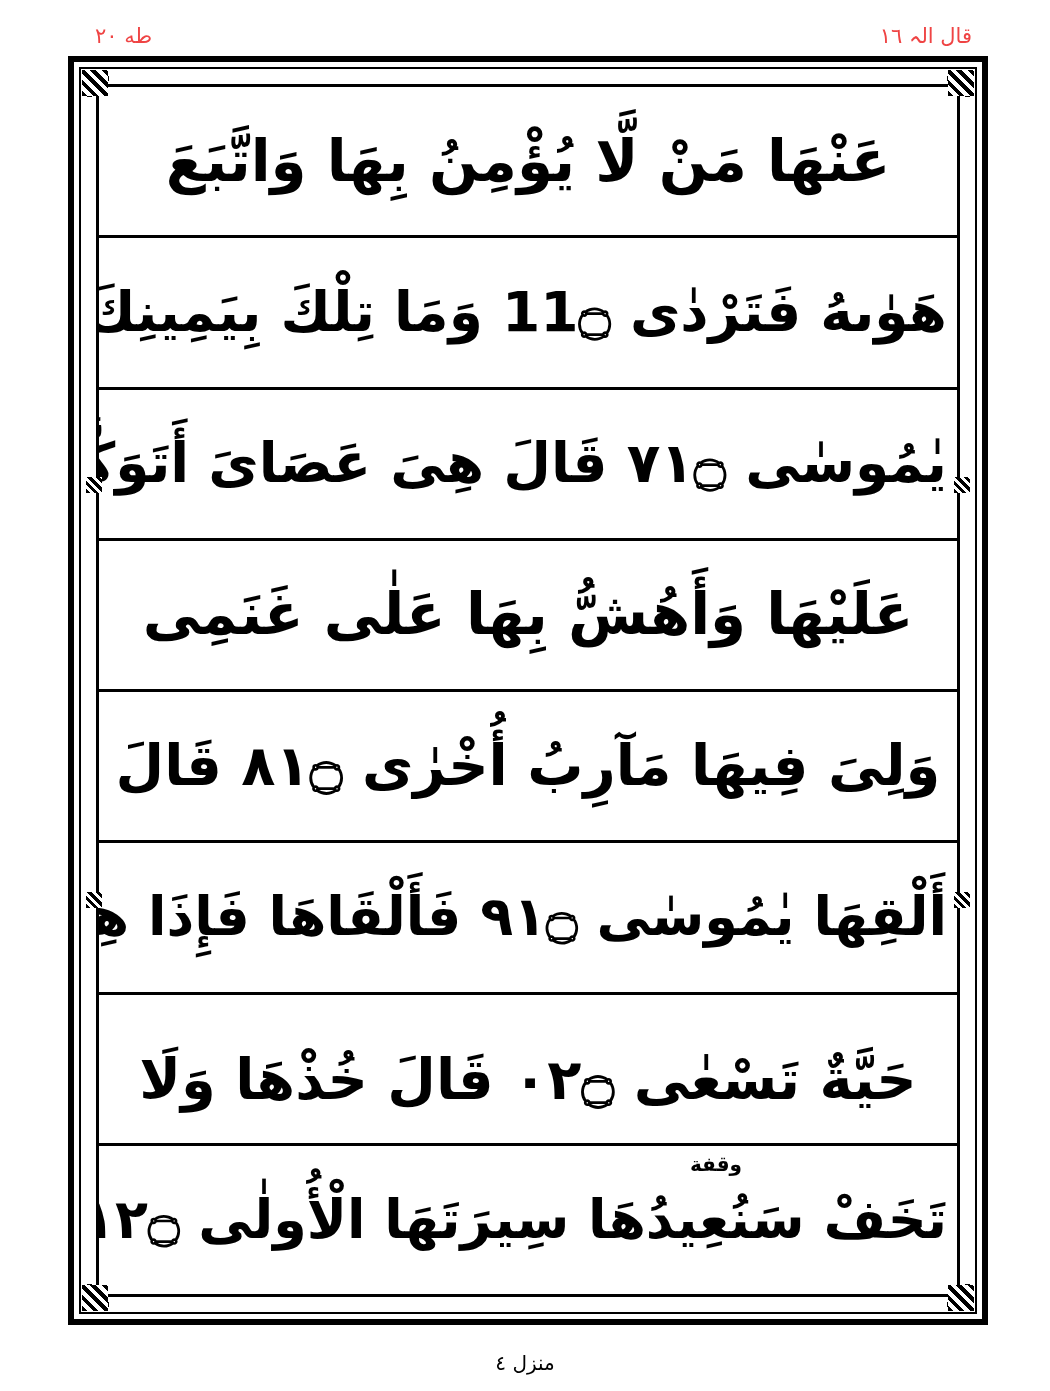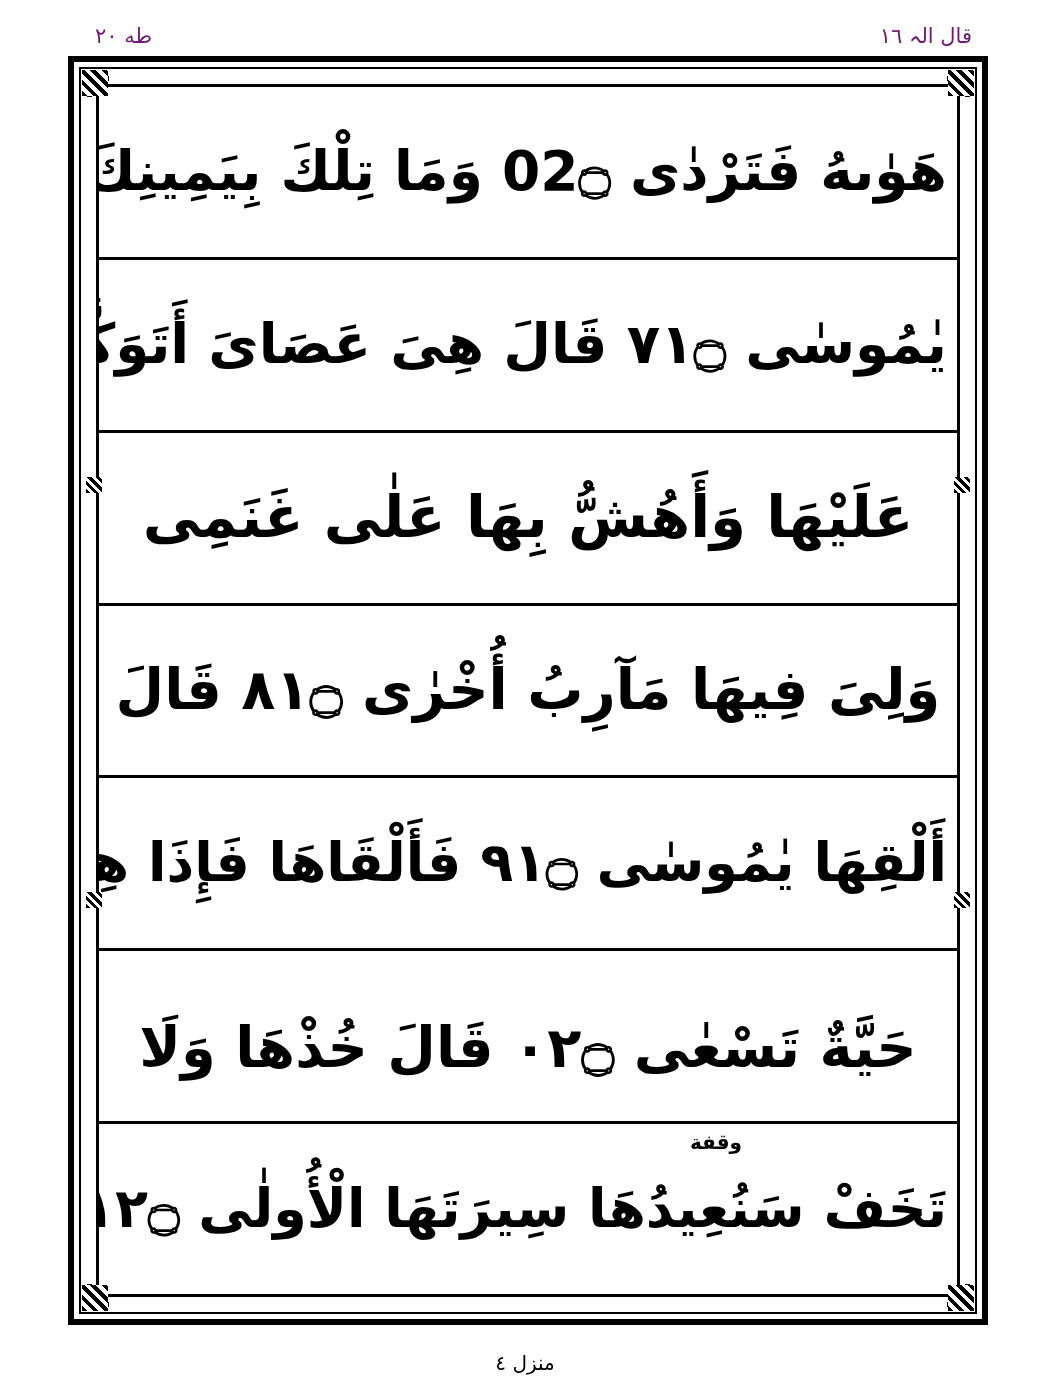--- a/index.html
+++ b/index.html
@@ -32,21 +32,21 @@
   }
   .header .hdr-left,
   .header .hdr-right,
   .header .hdr-center {
     position: absolute;
     top: 24px;
     font-family: "DejaVu Sans", sans-serif;
     font-size: 21px;
     direction: rtl;
     white-space: nowrap;
-    color: #701a75;
+    color: #ef4444;
   }
   .header .hdr-right {
     right: 78px;
     text-align: center;
   }
   .header .hdr-left {
     left: 95px;
     text-align: left;
     letter-spacing: 1px;
   }
@@ -209,23 +209,26 @@
     <div class="corner br"></div>
 
     <div class="side-orn l1"></div>
     <div class="side-orn l2"></div>
     <div class="side-orn r1"></div>
     <div class="side-orn r2"></div>
 
     <div class="frame-inner">
       <div class="lines">
 
+        <div class="aline sz1">
+          <div class="atext">عَنْهَا مَنْ لَّا يُؤْمِنُ بِهَا وَاتَّبَعَ</div>
+        </div>
 
         <div class="aline sz2">
-          <div class="atext">هَوٰىهُ فَتَرْدٰى ۝20 وَمَا تِلْكَ بِيَمِينِكَ</div>
+          <div class="atext">هَوٰىهُ فَتَرْدٰى ۝11 وَمَا تِلْكَ بِيَمِينِكَ</div>
         </div>
 
         <div class="aline sz3">
           <div class="atext">يٰمُوسٰى ۝١٧ قَالَ هِىَ عَصَاىَ أَتَوَكَّؤُا</div>
         </div>
 
         <div class="aline sz4">
           <div class="atext">عَلَيْهَا وَأَهُشُّ بِهَا عَلٰى غَنَمِى</div>
         </div>
 

